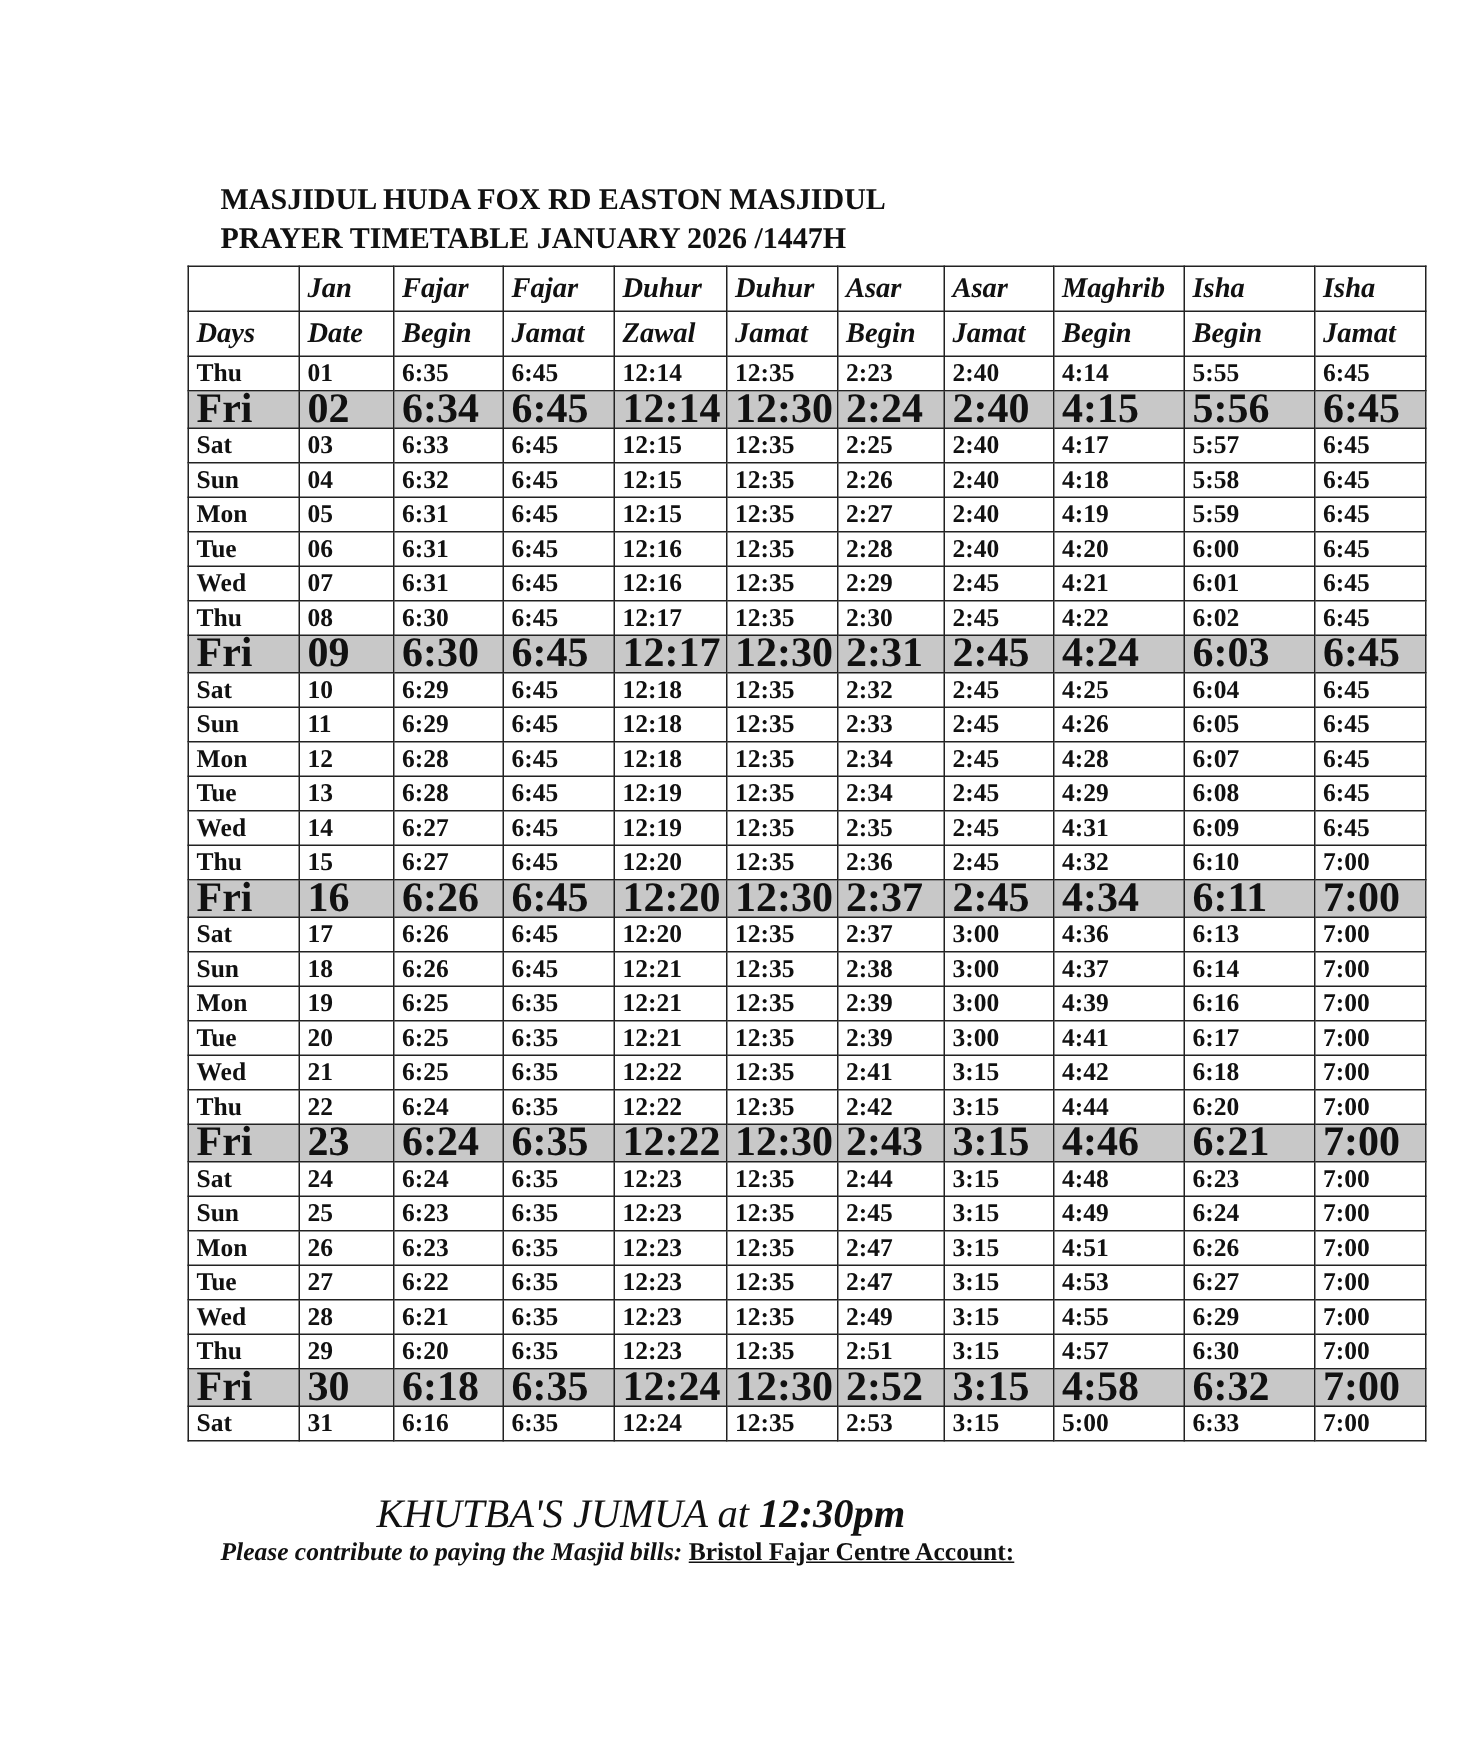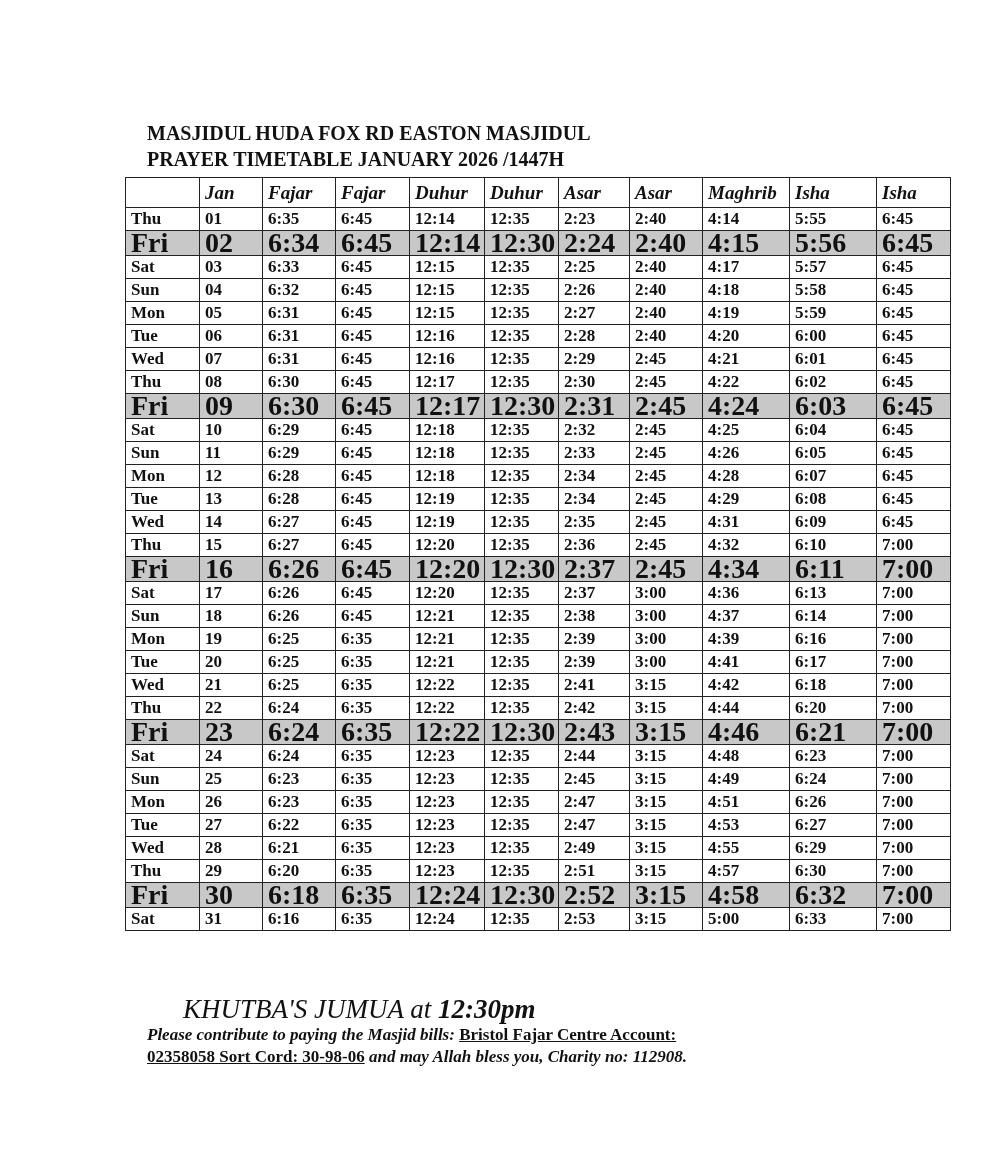--- a/index.html
+++ b/index.html
@@ -5,21 +5,21 @@
   html, body { margin: 0; padding: 0; background: #ffffff; }
   body { width: 982px; height: 1171px; position: relative; font-family: "Liberation Serif", serif; color: #111; }
   .title-block { position: absolute; left: 147px; top: 120px; }
   .title-line { font-weight: bold; font-size: 20px; line-height: 26px; letter-spacing: 0px; white-space: nowrap; }
   table.tt { position: absolute; left: 79px; top: 177px; border-collapse: collapse; table-layout: fixed; margin-left: 46px; }
   table.tt td, table.tt th { border: 1px solid #222; padding: 0 0 0 5px; text-align: left; vertical-align: middle; white-space: nowrap; overflow: hidden; }
   table.tt th { font-weight: bold; font-style: italic; font-size: 19px; height: 29px; }
   table.tt td { font-weight: bold; font-size: 17px; height: 22px; line-height: 22px; }
   table.tt tr.fri td { background: #c8c8c8; font-size: 28px; height: 24px; line-height: 24px; }
   .footer { position: absolute; left: 147px; top: 994px; width: 760px; }
-  .khutba { font-style: italic; font-size: 27px; line-height: 30px; margin-left: 36px; white-space: nowrap; }
+  .khutba { font-style: italic; font-size: 27px; line-height: 30px; margin-left: 104px; white-space: nowrap; }
   .khutba b { font-weight: bold; }
   .note { font-weight: bold; font-style: italic; font-size: 17px; line-height: 22px; white-space: nowrap; }
   .note u { font-style: normal; text-decoration: underline; }
 </style>
 </head>
 <body>
 
 <div class="title-block">
   <div class="title-line">MASJIDUL HUDA FOX RD EASTON MASJIDUL</div>
   <div class="title-line">PRAYER TIMETABLE JANUARY 2026 /1447H</div>
@@ -46,20 +46,33 @@
         <th>Fajar</th>
         <th>Fajar</th>
         <th>Duhur</th>
         <th>Duhur</th>
         <th>Asar</th>
         <th>Asar</th>
         <th>Maghrib</th>
         <th>Isha</th>
         <th>Isha</th>
       </tr>
+    <tr id="hdr2">
+        <th>Days</th>
+        <th>Date</th>
+        <th>Begin</th>
+        <th>Jamat</th>
+        <th>Zawal</th>
+        <th>Jamat</th>
+        <th>Begin</th>
+        <th>Jamat</th>
+        <th>Begin</th>
+        <th>Begin</th>
+        <th>Jamat</th>
+      </tr>
   </thead>
   <tbody id="tbody">
       <tr>
         <td>Thu</td>
         <td>01</td>
         <td>6:35</td>
         <td>6:45</td>
         <td>12:14</td>
         <td>12:35</td>
         <td>2:23</td>
@@ -457,14 +470,13 @@
         <td>5:00</td>
         <td>6:33</td>
         <td>7:00</td>
       </tr>
     </tbody>
 </table>
 
 <div class="footer">
   <div class="khutba"><span>KHUTBA'S JUMUA at </span><b>12:30pm</b></div>
   <div class="note"><span>Please contribute to paying the Masjid bills: </span><u>Bristol Fajar Centre Account:</u></div>
-  <div class="note"><u>02358058 Sort Cord: 30-98-06</u><span> and may Allah bless you, Charity no: 112908.</span></div>
 </div>
 
 </body></html>

